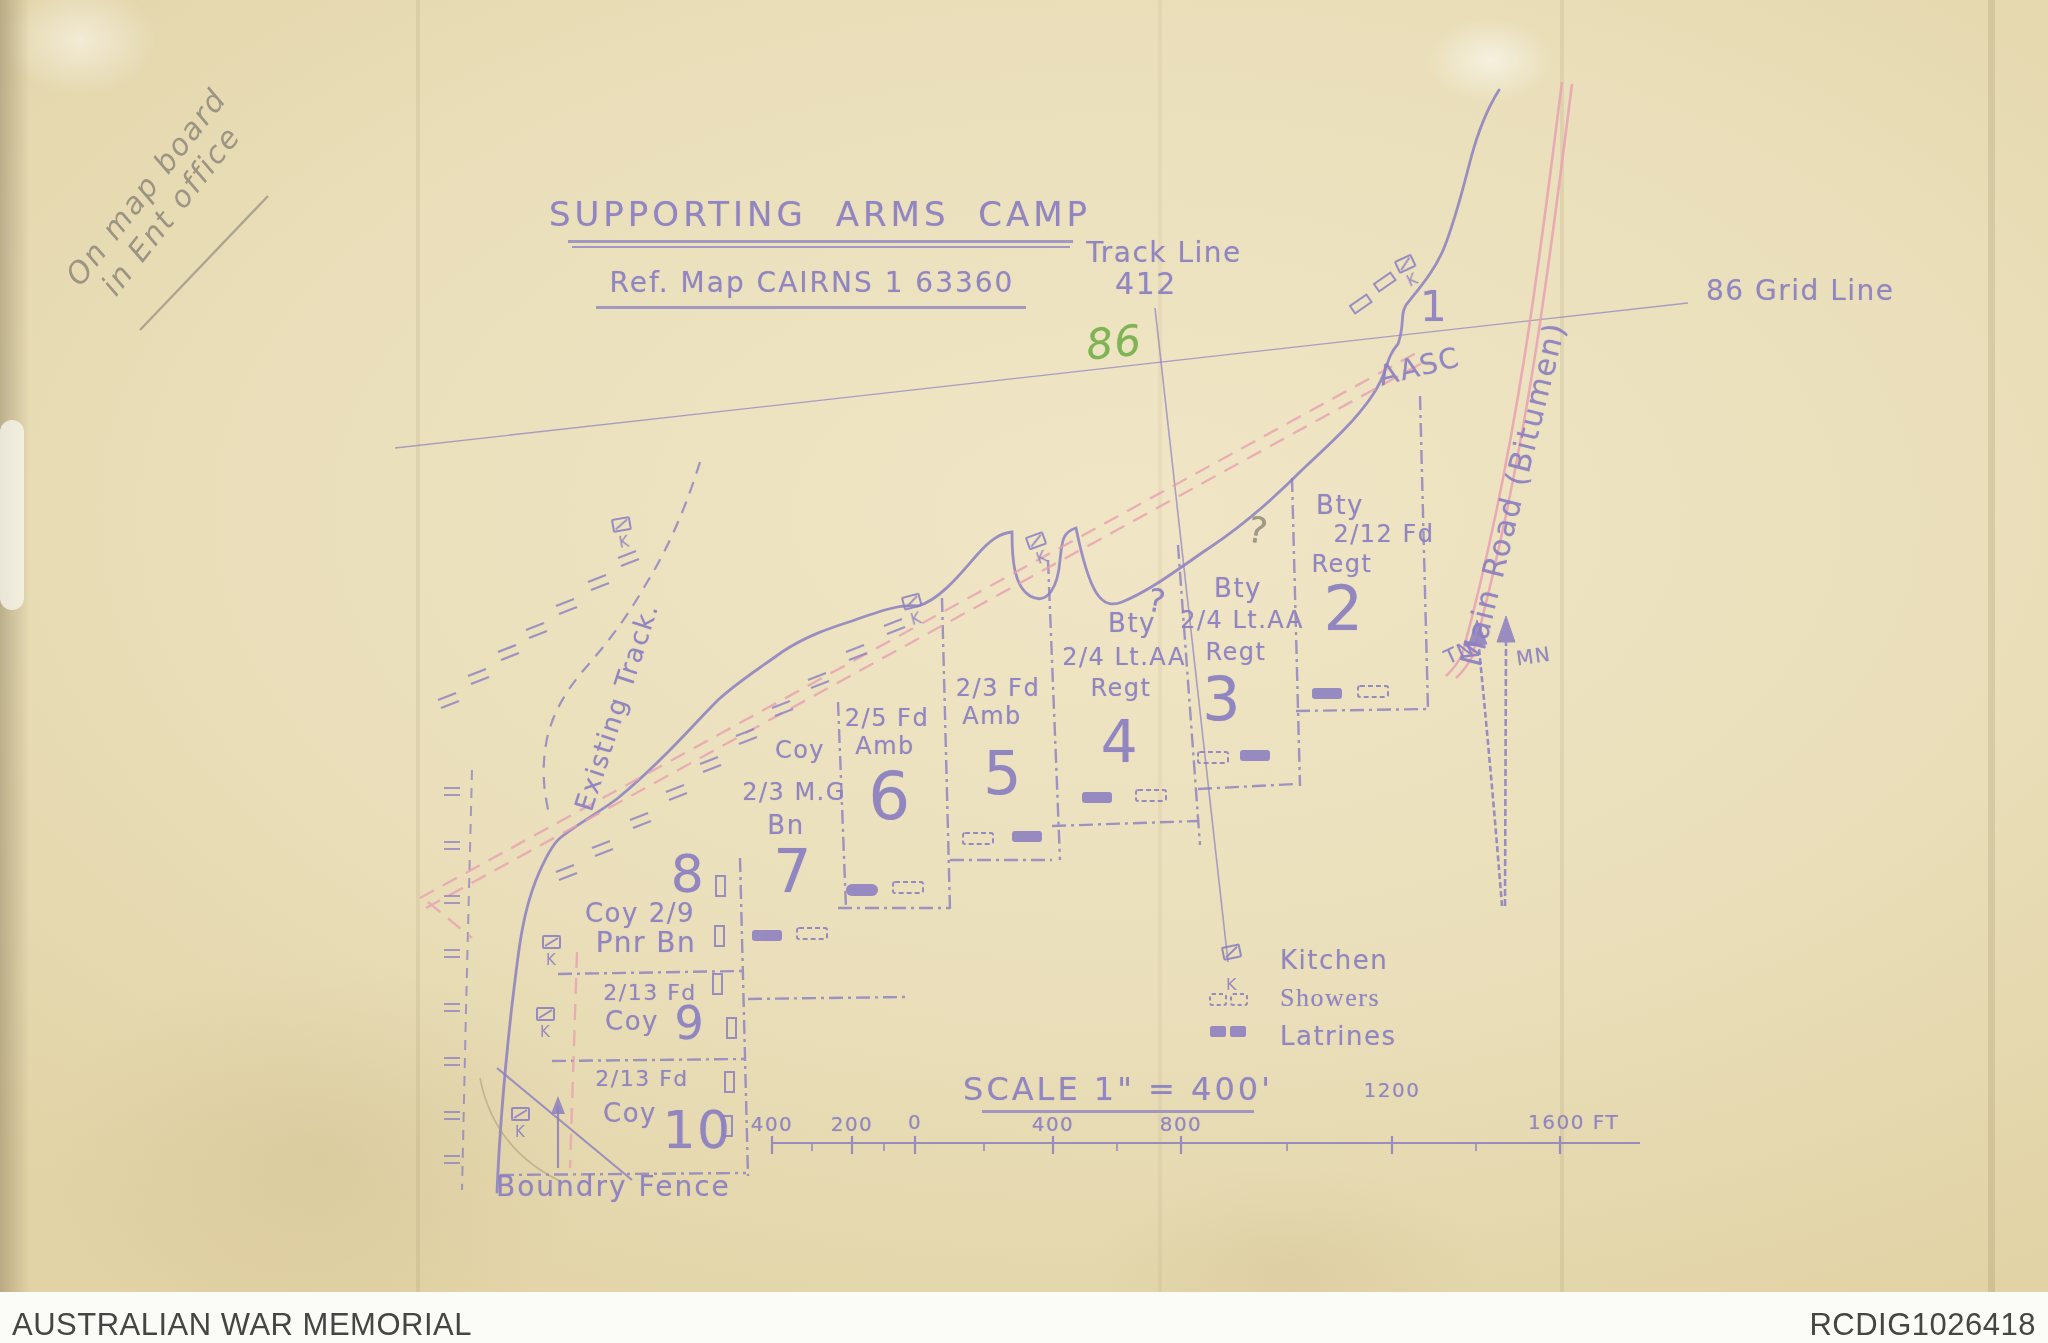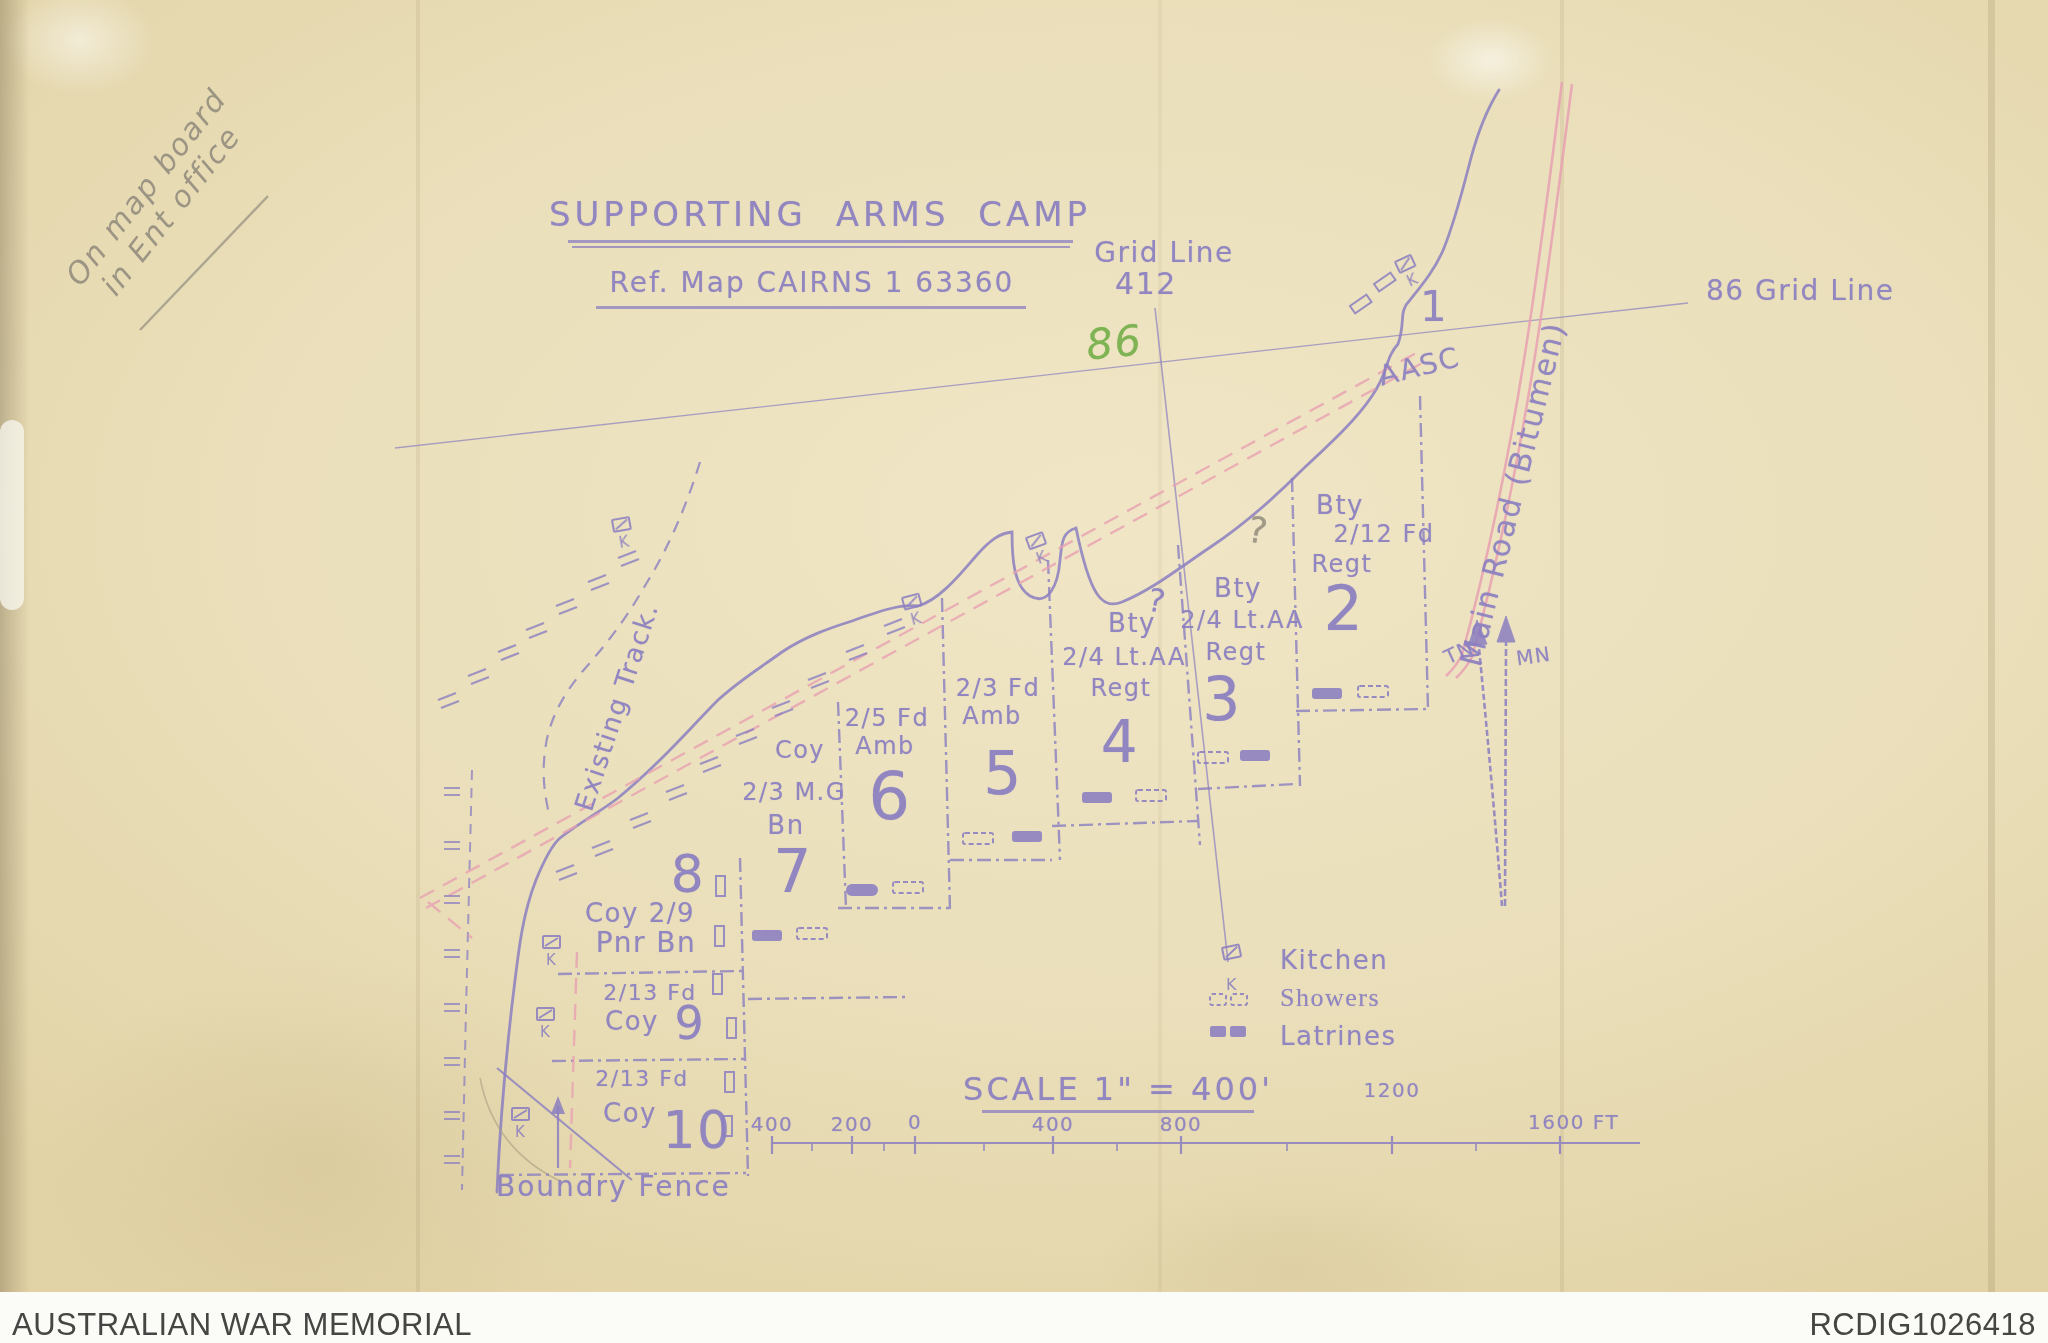--- a/index.html
+++ b/index.html
@@ -212,21 +212,21 @@
     <div>On map board</div>
     <div style="padding-left:14px;">in Ent office</div>
   </div>
 
   <div class="ink ctr" style="left:820px;top:194px;font-size:34px;letter-spacing:4px;word-spacing:14px;">SUPPORTING ARMS CAMP</div>
   <div class="uline" style="left:568px;top:240px;width:505px;height:3px;"></div>
   <div class="uline" style="left:572px;top:246px;width:498px;height:2px;"></div>
   <div class="ink ctr" style="left:812px;top:266px;font-size:28px;letter-spacing:2px;">Ref. Map CAIRNS 1  63360</div>
   <div class="uline" style="left:596px;top:306px;width:430px;height:3px;"></div>
 
-  <div class="ink ctr" style="left:1164px;top:236px;font-size:28px;">Grid Line</div>
+  <div class="ink ctr" style="left:1164px;top:236px;font-size:28px;">Track Line</div>
   <div class="ink ctr" style="left:1146px;top:266px;font-size:30px;">412</div>
   <div class="ink green" style="left:1086px;top:318px;font-size:42px;font-style:italic;transform:rotate(-6deg);">86</div>
   <div class="ink" style="left:1706px;top:274px;font-size:28px;">86 Grid Line</div>
 
   <div class="ink" style="left:1420px;top:282px;font-size:42px;">1</div>
   <div class="ink" style="left:1378px;top:350px;font-size:28px;transform:rotate(-14deg);">AASC</div>
 
   <div class="ink" style="left:1470px;top:648px;font-size:30px;letter-spacing:2px;transform:rotate(-76deg);transform-origin:left center;">Main Road (Bitumen)</div>
   <div class="ink" style="left:583px;top:795px;font-size:26px;letter-spacing:2px;transform:rotate(-72deg);transform-origin:left center;">Existing Track.</div>
   <div class="ink" style="left:496px;top:1170px;font-size:28px;letter-spacing:2px;">Boundry Fence</div>

